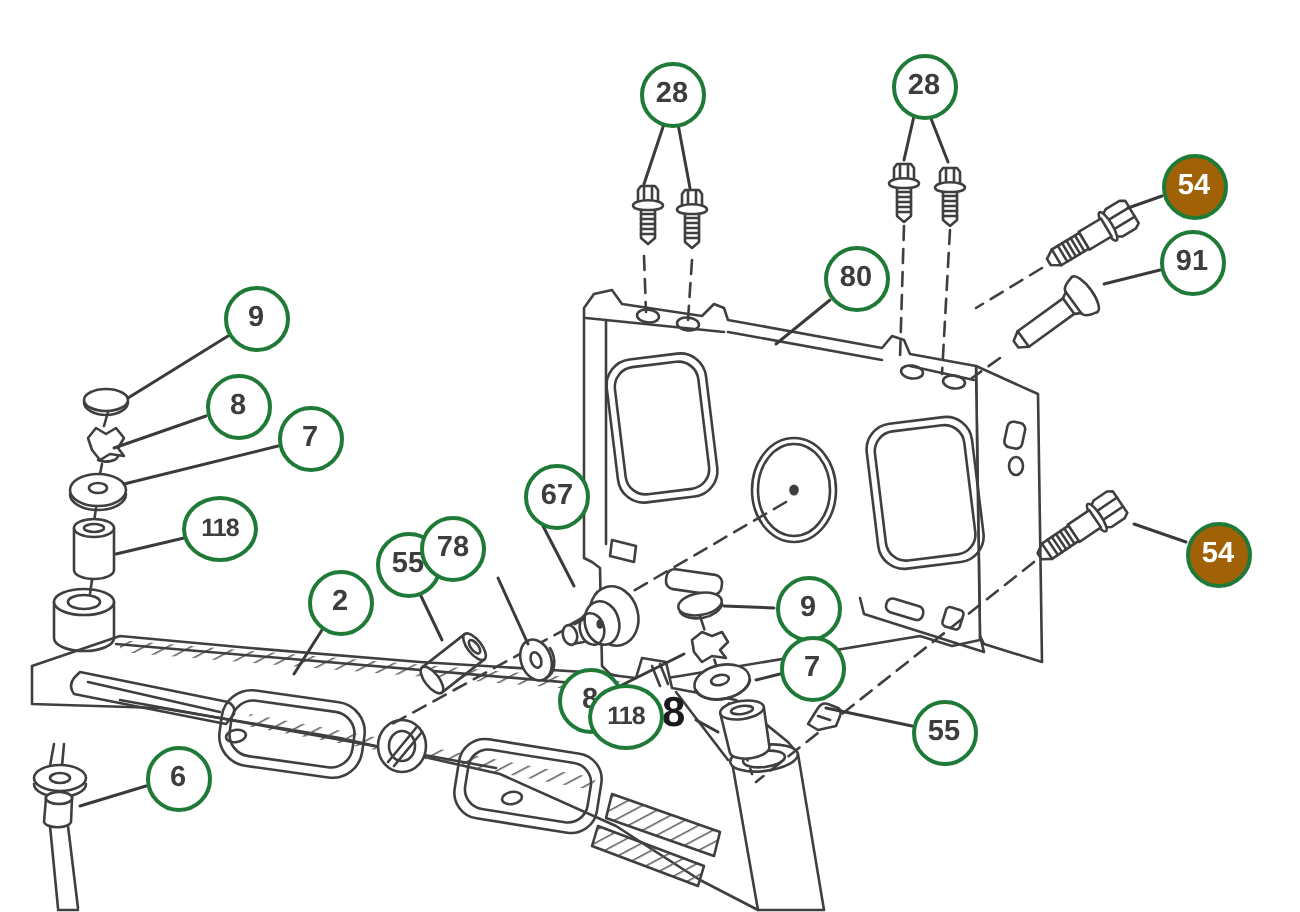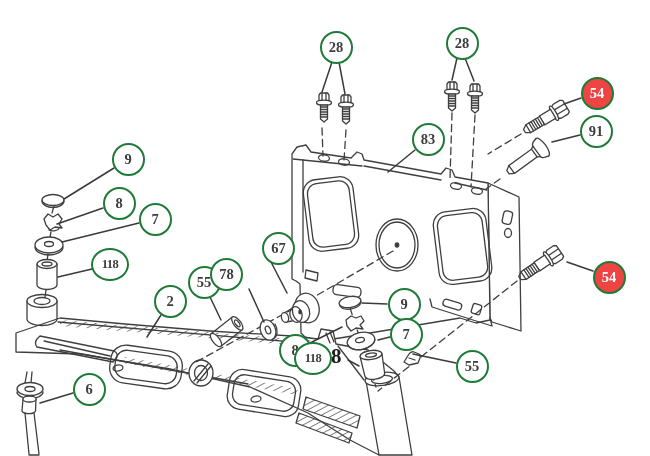--- a/index.html
+++ b/index.html
@@ -1,29 +1,29 @@
 <!DOCTYPE html>
 <html><head>
 <meta charset="utf-8">
 <style>
   html,body{margin:0;padding:0;background:#ffffff;}
   .stage{
     position:relative;width:650px;height:456px;background:#fff;overflow:hidden;
-    font-family:Liberation Serif, serif;
+    font-family:Liberation Sans, sans-serif;
   }
   .art{position:absolute;left:0;top:0;}
   .co{
     position:absolute;width:33px;height:33px;box-sizing:border-box;
     border:2.5px solid #1f7a37;border-radius:50%;background:#fff;
     display:flex;align-items:center;justify-content:center;
     font-size:14.5px;font-weight:600;color:#3d3d3d;line-height:1;
     z-index:5;cursor:pointer;
   }
   .co.wide{width:38px;font-size:12.5px;letter-spacing:-0.5px;text-align:center;}
-  .co.filled{background:#ef4444;color:#ffffff;}
+  .co.filled{background:#a16207;color:#ffffff;}
   .boldnum{
     position:absolute;z-index:4;font-size:21px;font-weight:700;color:#1b1b1b;
     line-height:1;
   }
 </style>
 </head>
 <body>
 
 <div class="stage">
 
@@ -247,21 +247,21 @@
 <div class="co" style="left:319.5px;top:30.5px">28</div>
 <div class="co" style="left:445.5px;top:26.5px">28</div>
 <div class="co" style="left:111.5px;top:142.5px">9</div>
 <div class="co" style="left:102.5px;top:186.5px">8</div>
 <div class="co" style="left:138.5px;top:202.5px">7</div>
 <div class="co wide" style="left:91px;top:247.5px">118</div>
 <div class="co" style="left:153.5px;top:284.5px">2</div>
 <div class="co" style="left:187.5px;top:265.5px">55</div>
 <div class="co" style="left:210px;top:257.5px">78</div>
 <div class="co" style="left:262px;top:231.5px">67</div>
-<div class="co" style="left:411.5px;top:122.5px">83</div>
+<div class="co" style="left:411.5px;top:122.5px">80</div>
 <div class="co filled" style="left:580.5px;top:76.5px">54</div>
 <div class="co" style="left:579.5px;top:114.5px">91</div>
 <div class="co filled" style="left:592.5px;top:260.5px">54</div>
 <div class="co" style="left:387.5px;top:287.5px">9</div>
 <div class="co" style="left:389.5px;top:317.5px">7</div>
 <div class="co" style="left:278.5px;top:333.5px">8</div>
 <div class="co wide" style="left:294px;top:341.5px">118</div>
 <div class="co" style="left:455.5px;top:349.5px">55</div>
 <div class="co" style="left:72.5px;top:372.5px">6</div>
 

